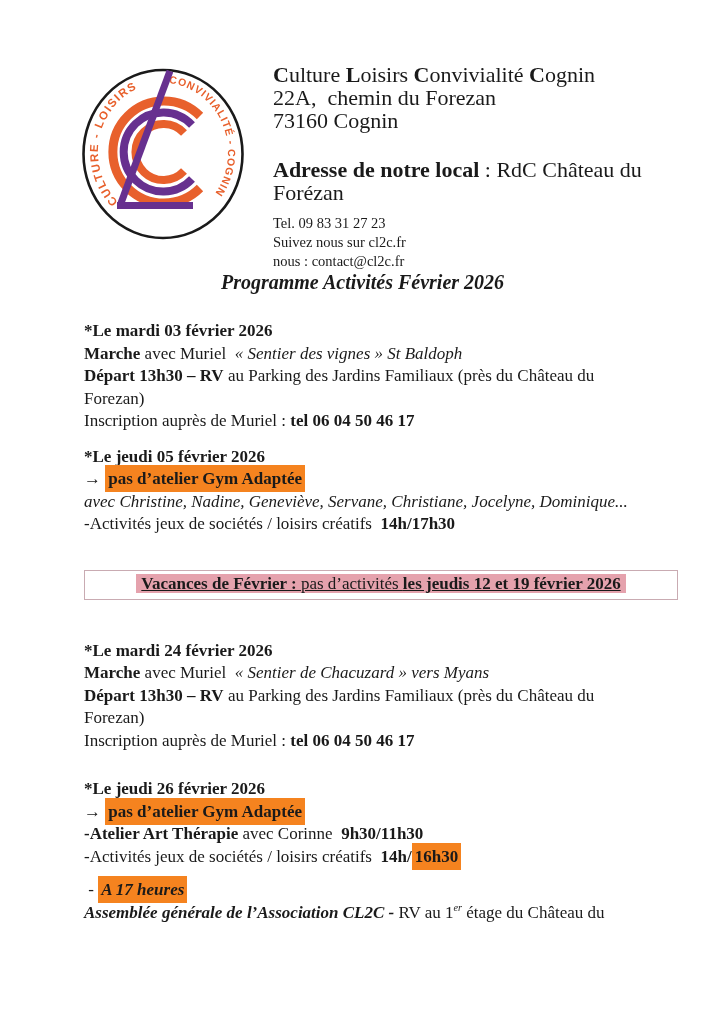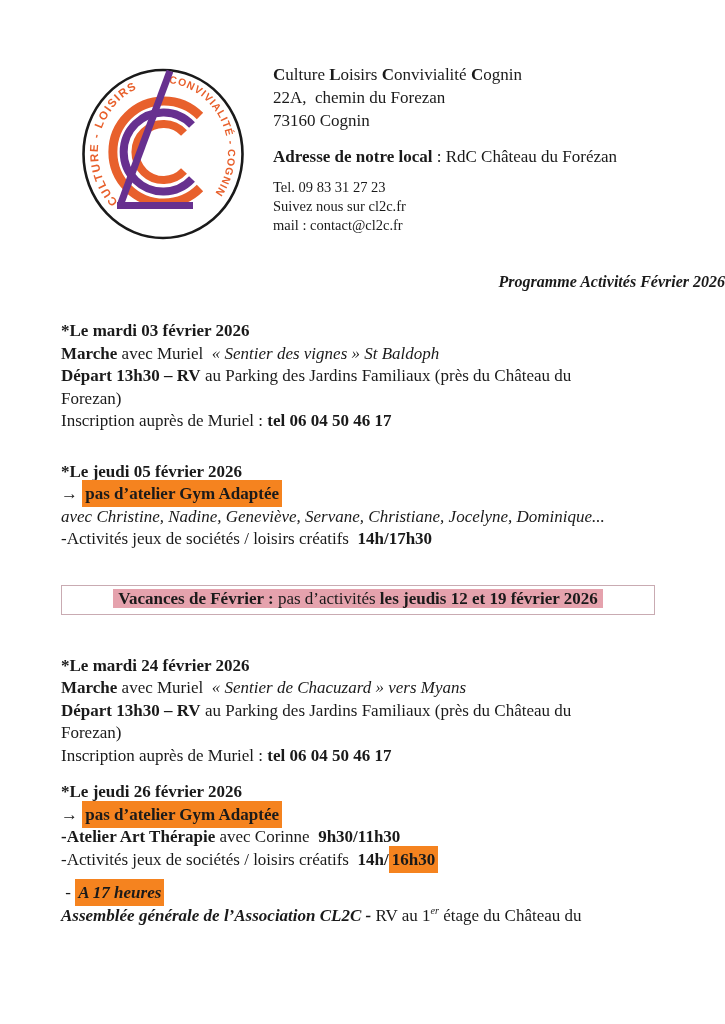--- a/index.html
+++ b/index.html
@@ -9,49 +9,49 @@
     background:#ffffff;
     font-family:"Liberation Serif", serif;
     color:#1a1a1a;
     overflow:hidden;
     margin:0 auto;
   }
   
   .logo{position:absolute;left:80px;top:66px;width:166px;height:176px;}
   .logo svg{width:100%;height:100%;}
   .header-text{position:absolute;left:273px;top:63px;width:400px;}
-  .header-text .line{font-size:17px;line-height:23px;}
-  .header-text .local{margin-top:13px;}
+  .header-text .line{font-size:22px;line-height:23px;}
+  .header-text .local{margin-top:26px;}
   .contact{margin-top:10px;}
   .contact .line{font-size:14.5px;line-height:19px;}
   
   .title{
     position:absolute;top:269px;left:0;width:100%;
-    margin:0;text-align:right;
-    font-size:16px;line-height:26px;
+    margin:0;text-align:center;
+    font-size:20px;line-height:26px;
     font-weight:bold;font-style:italic;
   }
   
-  .content{position:absolute;left:61px;top:320px;width:594px;}
+  .content{position:absolute;left:84px;top:320px;width:594px;}
   .line{white-space:pre-wrap;font-size:17px;line-height:22.5px;}
   .b{font-weight:bold;}
   .i{font-style:italic;}
   .sup{vertical-align:super;font-size:0.6em;line-height:0;font-style:italic;}
   .hl-orange{background:var(--hl-orange);padding:4px 3px;}
   .hl-pink{background:var(--hl-pink);}
-  .sec.s2{margin-top:28px;}
+  .sec.s2{margin-top:13px;}
   .banner{
     margin-top:34px;height:28px;
     border:1px solid #c9abb2;
-    display:flex;align-items:center;justify-content:center;
+    display:flex;align-items:center;justify-content:center;text-decoration:underline;
   }
   .banner-line span.hl-pink:first-child{padding-left:5px;}
   .banner-line span.hl-pink:last-child{padding-right:5px;}
   .sec.s3{margin-top:40px;}
-  .sec.s4{margin-top:14px;}
+  .sec.s4{margin-top:26px;}
   .sec.s5{margin-top:11px;}
 </style>
 </head>
 <body>
 
 <div class="page">
 
   <div class="logo">
     <svg viewBox="0 0 166 176">
       <ellipse cx="83" cy="88" rx="79.5" ry="84" fill="#ffffff" stroke="#1a1a1a" stroke-width="2.6"></ellipse>
@@ -71,21 +71,21 @@
   </div>
 
   <div class="header-text">
     <div class="line"><span class="b">C</span><span>ulture </span><span class="b">L</span><span>oisirs </span><span class="b">C</span><span>onvivialité </span><span class="b">C</span><span>ognin</span></div>
     <div class="line">22A,  chemin du Forezan</div>
     <div class="line">73160 Cognin</div>
     <div class="line local"><span class="b">Adresse de notre local </span><span>: RdC Château du Forézan</span></div>
     <div class="contact">
       <div class="line">Tel. 09 83 31 27 23</div>
       <div class="line">Suivez nous sur cl2c.fr</div>
-      <div class="line">mail : contact@cl2c.fr</div>
+      <div class="line">nous : contact@cl2c.fr</div>
     </div>
   </div>
 
   <h1 class="title">Programme Activités Février 2026</h1>
 
   <div class="content">
     <section class="sec s1">
         <div class="line"><span class="b">*Le mardi 03 février 2026</span></div>
         <div class="line"><span class="b">Marche</span><span> avec Muriel  </span><span class="i">« Sentier des vignes » St Baldoph</span></div>
         <div class="line"><span class="b">Départ 13h30 – RV</span><span> au Parking des Jardins Familiaux (près du Château du</span></div>

